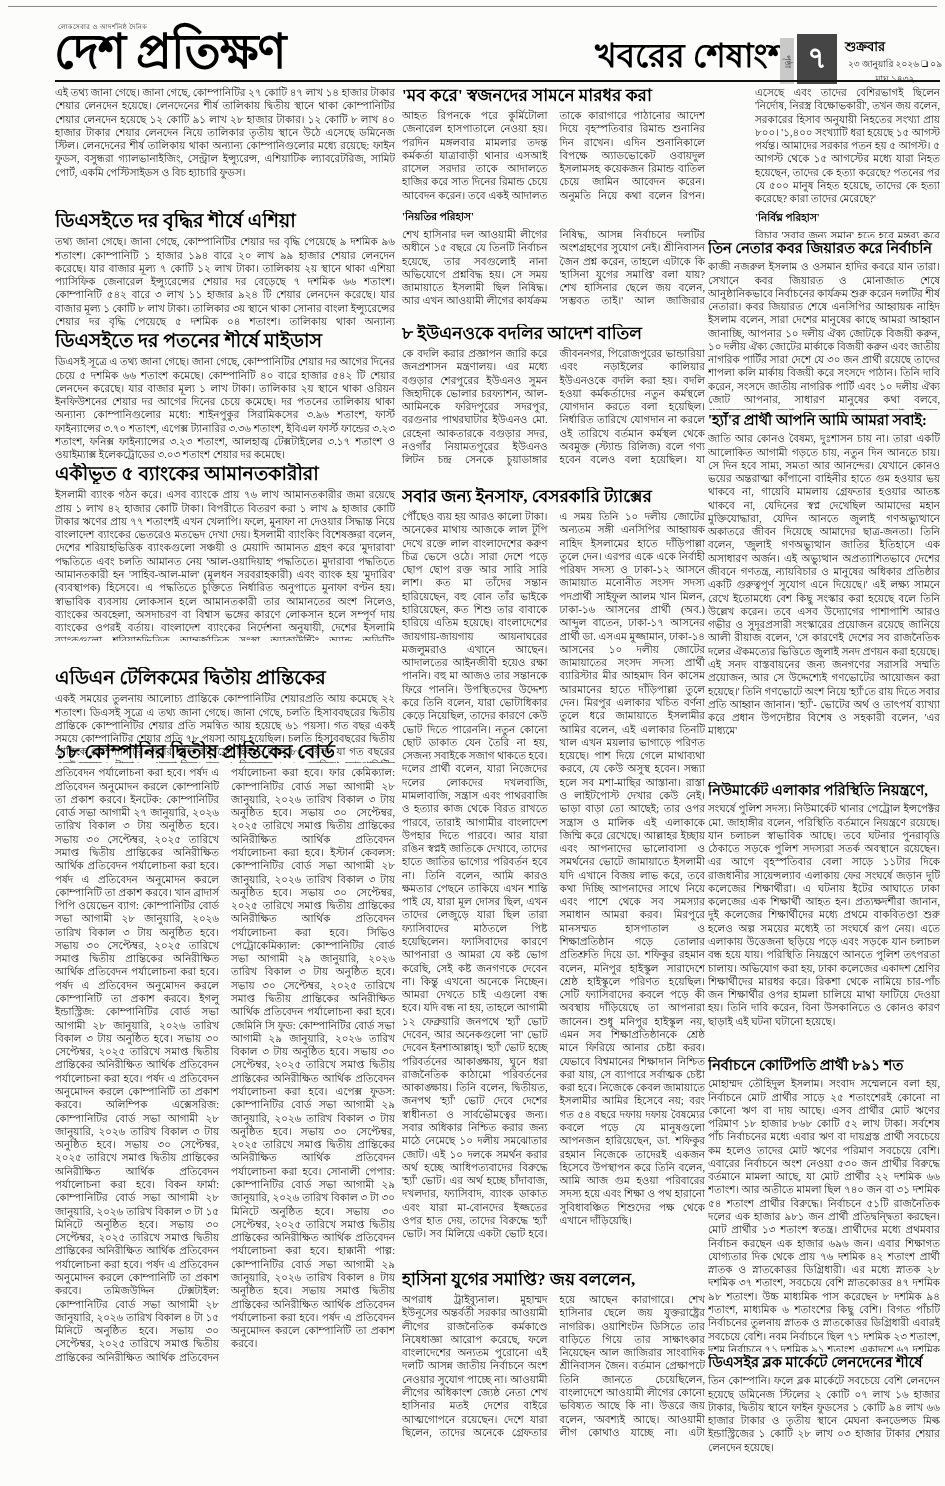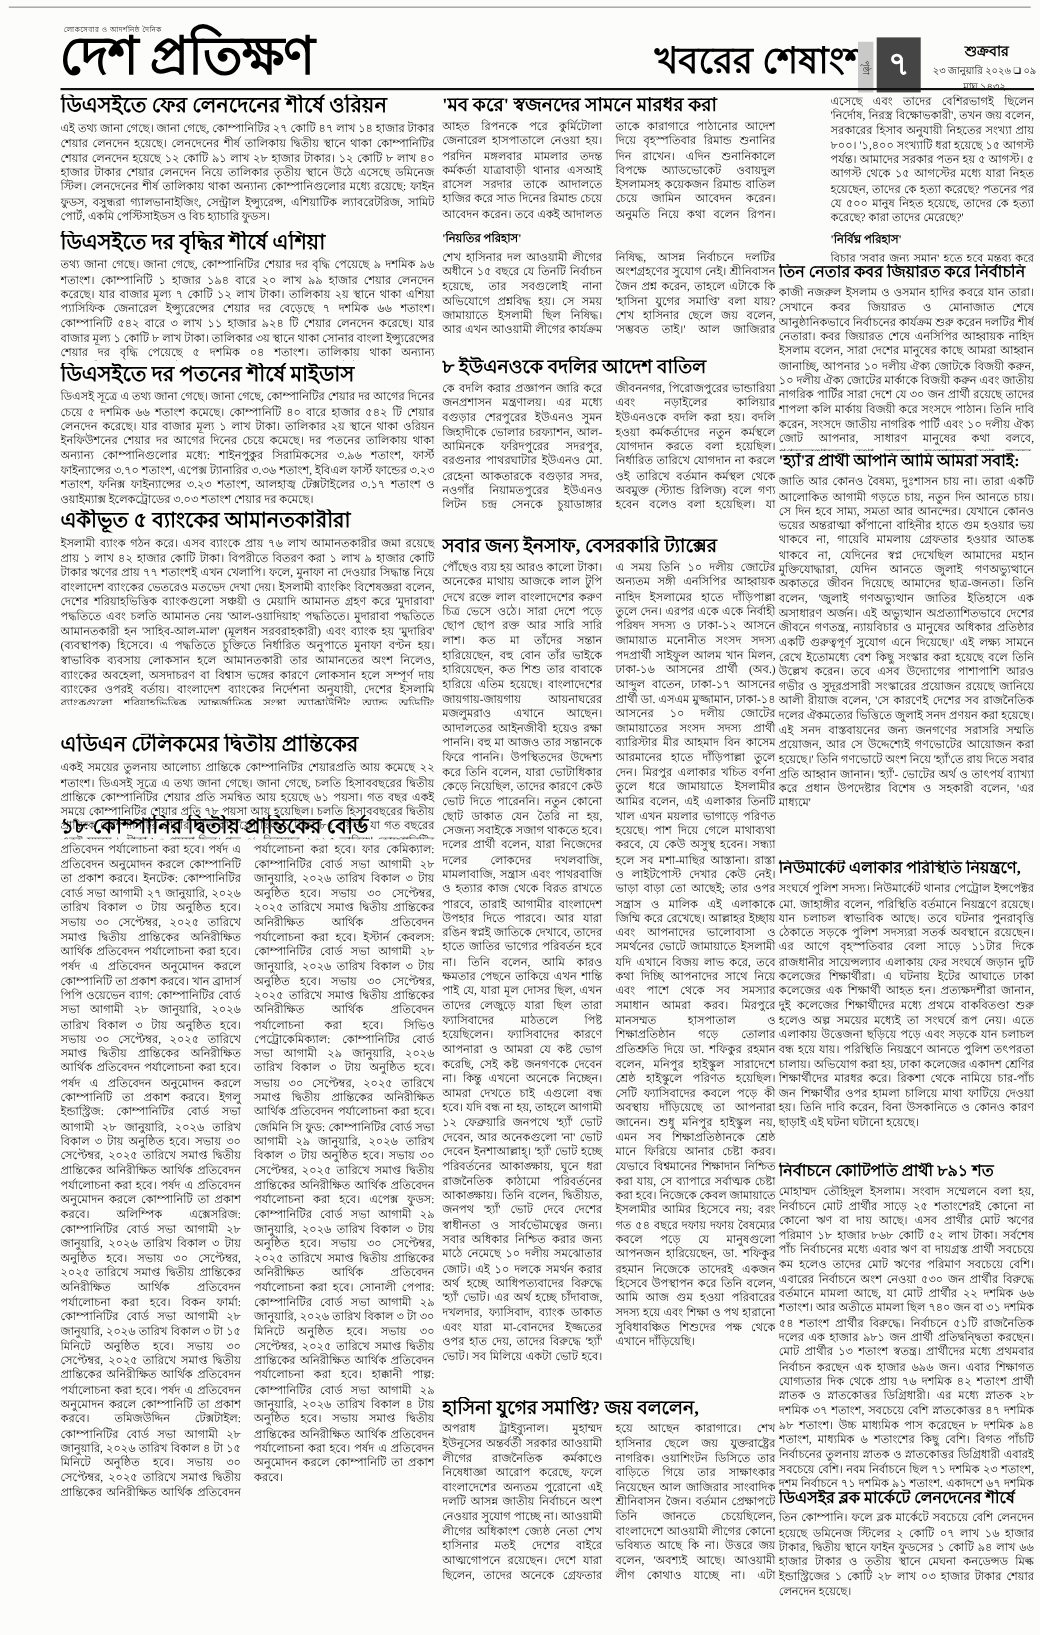--- a/index.html
+++ b/index.html
@@ -10,21 +10,21 @@
   }
   .hairline{position:absolute;border-top:1px solid #8a8a8a;}
   .thickline{position:absolute;border-top:2px solid #111;}
   .masthead-tagline{position:absolute;left:58px;top:22px;font-size:6.5px;letter-spacing:.5px;color:#222;}
   .masthead-title{position:absolute;left:54px;top:28px;font-size:48px;font-weight:900;letter-spacing:-1px;color:#000;line-height:1;}
   .section-title{position:absolute;left:595px;top:40px;font-size:33px;font-weight:800;color:#000;line-height:1;}
   .page-label{position:absolute;left:780px;top:38px;width:14px;height:46px;background:#c9c9c9;color:#1d1d1d;
     font-size:8px;display:flex;align-items:center;justify-content:center;writing-mode:vertical-rl;}
   .page-number{position:absolute;left:797px;top:34px;width:40px;height:50px;background:#454545;color:#fff;
     font-size:30px;font-weight:700;display:flex;align-items:center;justify-content:center;}
-  .weekday{position:absolute;left:845px;top:37px;font-size:13px;font-weight:800;color:#000;margin-left:32px;}
+  .weekday{position:absolute;left:845px;top:37px;font-size:13px;font-weight:800;color:#000;}
   .dateline{position:absolute;left:845px;top:57px;font-size:9px;color:#111;text-align:center;}
   .story{position:absolute;overflow:hidden;}
   .story h2{margin:0 0 4px 0;padding:0;font-weight:800;color:#000;line-height:1.12;
     white-space:nowrap;overflow:hidden;font-size:19px;}
   .story.m h2{font-size:17px;}
   .story.r h2{font-size:14.5px;}
   .story p{margin:0;padding:0;font-size:10.3px;line-height:1.29;text-align:justify;color:#161616;}
   .sub{font-size:10.5px;font-weight:800;color:#000;margin:4px 0 2px 0;}
   .cols2{column-count:2;column-gap:12px;}
   .b-h96{height:96px;}
@@ -39,21 +39,20 @@
 
 <div class="section-title">খবরের শেষাংশ</div>
 <div class="page-label">পৃষ্ঠা</div>
 <div class="page-number">৭</div>
 <div class="weekday">শুক্রবার</div>
 <div class="dateline">২৩ জানুয়ারি ২০২৬ ❑ ০৯ মাঘ ১৪৩২</div>
 
 <div class="thickline" style="left:55px;width:885px;top:80px;"></div>
 
 <section class="story" style="left:55px;top:86px;width:340px;height:122px;">
-  <h2>ডিএসইতে ফের লেনদেনের শীর্ষে ওরিয়ন</h2>
   <p>এই তথ্য জানা গেছে। জানা গেছে, কোম্পানিটির ২৭ কোটি ৪৭ লাখ ১৪ হাজার টাকার শেয়ার লেনদেন হয়েছে। লেনদেনের শীর্ষ তালিকায় দ্বিতীয় স্থানে থাকা কোম্পানিটির শেয়ার লেনদেন হয়েছে ১২ কোটি ৯১ লাখ ২৮ হাজার টাকার। ১২ কোটি ৮ লাখ ৪০ হাজার টাকার শেয়ার লেনদেন নিয়ে তালিকার তৃতীয় স্থানে উঠে এসেছে ডমিনেজ স্টিল। লেনদেনের শীর্ষ তালিকায় থাকা অন্যান্য কোম্পানিগুলোর মধ্যে রয়েছে: ফাইন ফুডস, বসুন্ধরা গ্যালভানাইজিং, সেন্ট্রাল ইন্স্যুরেন্স, এশিয়াটিক ল্যাবরেটরিজ, সামিট পোর্ট, একমি পেস্টিসাইডস ও বিচ হ্যাচারি ফুডস।</p>
 </section>
 
 <section class="story" style="left:55px;top:210px;width:340px;height:118px;">
   <h2>ডিএসইতে দর বৃদ্ধির শীর্ষে এশিয়া</h2>
   <p>তথ্য জানা গেছে। জানা গেছে, কোম্পানিটির শেয়ার দর বৃদ্ধি পেয়েছে ৯ দশমিক ৯৬ শতাংশ। কোম্পানিটি ১ হাজার ১৯৪ বারে ২০ লাখ ৯৯ হাজার শেয়ার লেনদেন করেছে। যার বাজার মূল্য ৭ কোটি ১২ লাখ টাকা। তালিকায় ২য় স্থানে থাকা এশিয়া প্যাসিফিক জেনারেল ইন্স্যুরেন্সের শেয়ার দর বেড়েছে ৭ দশমিক ৬৬ শতাংশ। কোম্পানিটি ৫৪২ বারে ৩ লাখ ১১ হাজার ৯২৪ টি শেয়ার লেনদেন করেছে। যার বাজার মূল্য ১ কোটি ৮ লাখ টাকা। তালিকার ৩য় স্থানে থাকা সোনার বাংলা ইন্স্যুরেন্সের শেয়ার দর বৃদ্ধি পেয়েছে ৫ দশমিক ০৪ শতাংশ। তালিকায় থাকা অন্যান্য কোম্পানিগুলোর মধ্যে: ইস্টল্যান্ড ইন্স্যুরেন্সের ৪.৮১ শতাংশ, নর্দার্ন ইন্স্যুরেন্সের ৪.৫৬ শতাংশ, ঢাকা ইন্স্যুরেন্সের ৪.৪৩ শতাংশ, ব্যাংক মিউচুয়াল ফান্ডের ৪.৩৫ শতাংশ, ফার্স্ট বাংলাদেশ ফিক্সড ফান্ডের ৪.৩৫ শতাংশ, পিপলস ইন্স্যুরেন্সের ৪.১৯ শতাংশ ও রহিমা ফুডের ৪.১৫ শতাংশ দর বেড়েছে।</p>
 </section>
 
 <section class="story" style="left:55px;top:330px;width:340px;height:131px;">
   <h2>ডিএসইতে দর পতনের শীর্ষে মাইডাস</h2>

